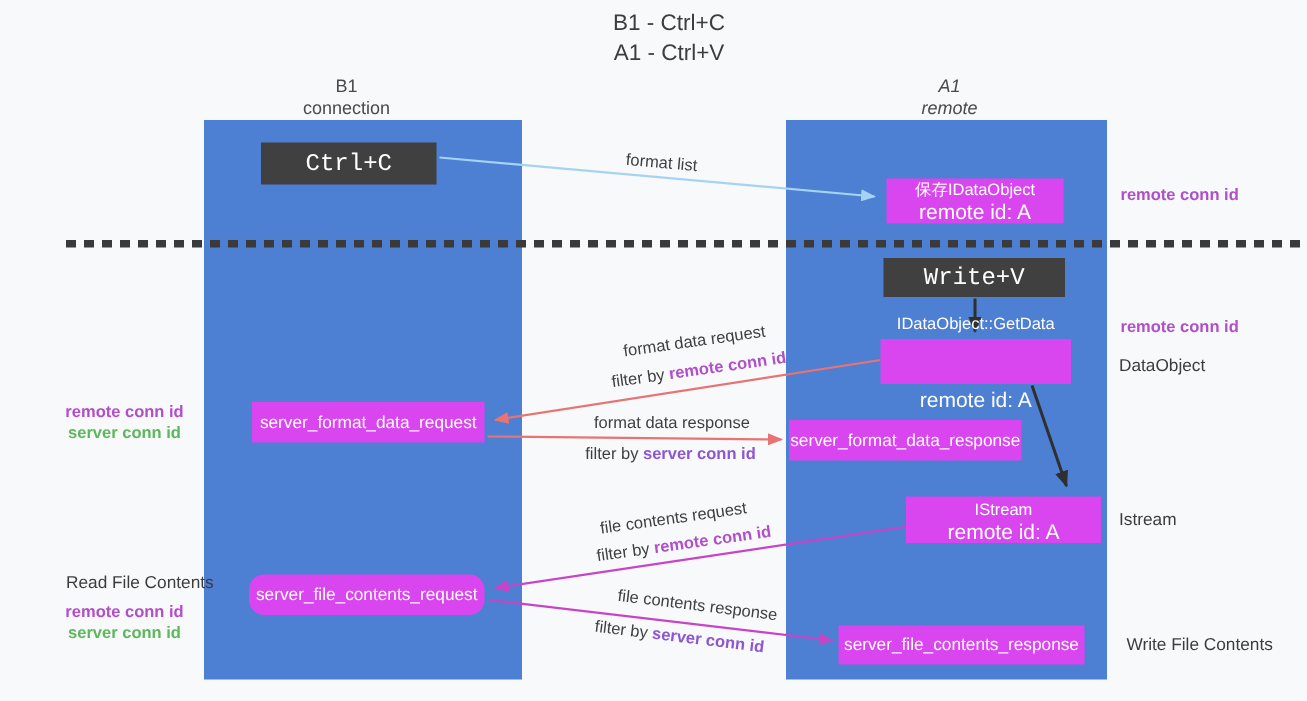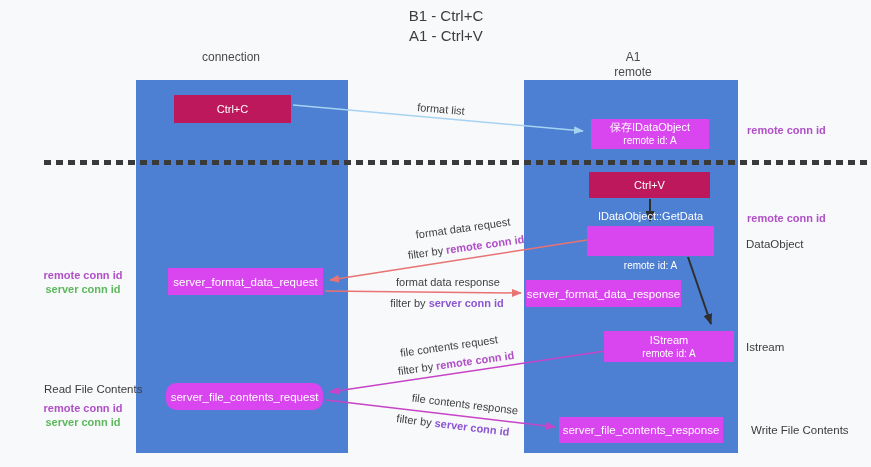--- a/index.html
+++ b/index.html
@@ -10,22 +10,22 @@
            font-size:15px; line-height:20px; color:#3d3d3d; }
   .lane-header { position:absolute; text-align:center; font-size:12px; line-height:15px; color:#4a4a4a; }
   .lane { position:absolute; top:80px; height:373px; background:#4d7fd2; }
 
   .dashed-line { position:absolute; left:28px; top:160px; width:832px; height:5px;
                  background:repeating-linear-gradient(90deg,#3a3a3a 0 7px,transparent 7px 12px); }
 
   .box { position:absolute; display:flex; flex-direction:column; align-items:center; justify-content:center;
          color:#ffffff; text-align:center; font-size:11.5px; line-height:14px; white-space:nowrap; }
   .box.orange { background:#d946ef; }
-  .box.green  { background:#be185d; font-size:11px; }
-  .box .l2 { font-size:10px;text-align:right; }
+  .box.green  { background:#404040; font-size:16px;font-family:Liberation Mono, monospace; }
+  .box .l2 { font-size:14px;text-align:right; }
 
   .flow-label { position:absolute; font-size:11px; color:#3f3f3f; white-space:nowrap;
                 transform:translate(-50%,-50%) rotate(var(--r,0deg)); }
   .fb { margin-right:3px; }
 
   .side-label { position:absolute; font-size:11.5px; color:#3c3c3c; white-space:nowrap; }
   .purple-bold { color:#b14fc8; font-weight:bold; font-size:11px; }
   .cid-remote  { color:#b14fc8; font-weight:bold; }
   .cid-server-p{ color:#8d56d2; font-weight:bold; }
   .cid-server-g{ color:#5cb85c; font-weight:bold; }
@@ -37,23 +37,24 @@
 <body>
 
 <div id="canvas">
 
   <div class="title">
     <div>B1 - Ctrl+C</div>
     <div>A1 - Ctrl+V</div>
   </div>
 
   <div class="lane-header" style="left:120px; top:50px; width:190px;">
+    <div>B1</div>
     <div>connection</div>
   </div>
-  <div class="lane-header" style="left:520px; top:50px; width:194px;">
+  <div class="lane-header" style="left:520px; top:50px; width:194px;font-style:italic;">
     <div>A1</div>
     <div>remote</div>
   </div>
 
   <div class="lane" style="left:120px; width:212px;"></div>
   <div class="lane" style="left:508px; width:214px;"></div>
 
   <div class="dashed-line"></div>
 
   <svg class="arrows" width="871" height="467">
@@ -83,21 +84,21 @@
   <div class="box green" style="left:158px; top:95px; width:117px; height:28px;">
     <div>Ctrl+C</div>
   </div>
 
   <div class="box orange" style="left:575px; top:119px; width:118px; height:30px; font-size:11px;">
     <div>保存IDataObject</div>
     <div class="l2">remote id: A</div>
   </div>
 
   <div class="box green" style="left:573px; top:172px; width:121px; height:26px;">
-    <div>Ctrl+V</div>
+    <div>Write+V</div>
   </div>
 
   <div class="box orange" style="left:571px; top:226px; width:127px; height:30px; font-size:11px;gap:36px;">
     <div>IDataObject::GetData</div>
     <div class="l2">remote id: A</div>
   </div>
 
   <div class="box orange" style="left:152px; top:268px; width:155px; height:27px;">
     <div>server_format_data_request</div>
   </div>

